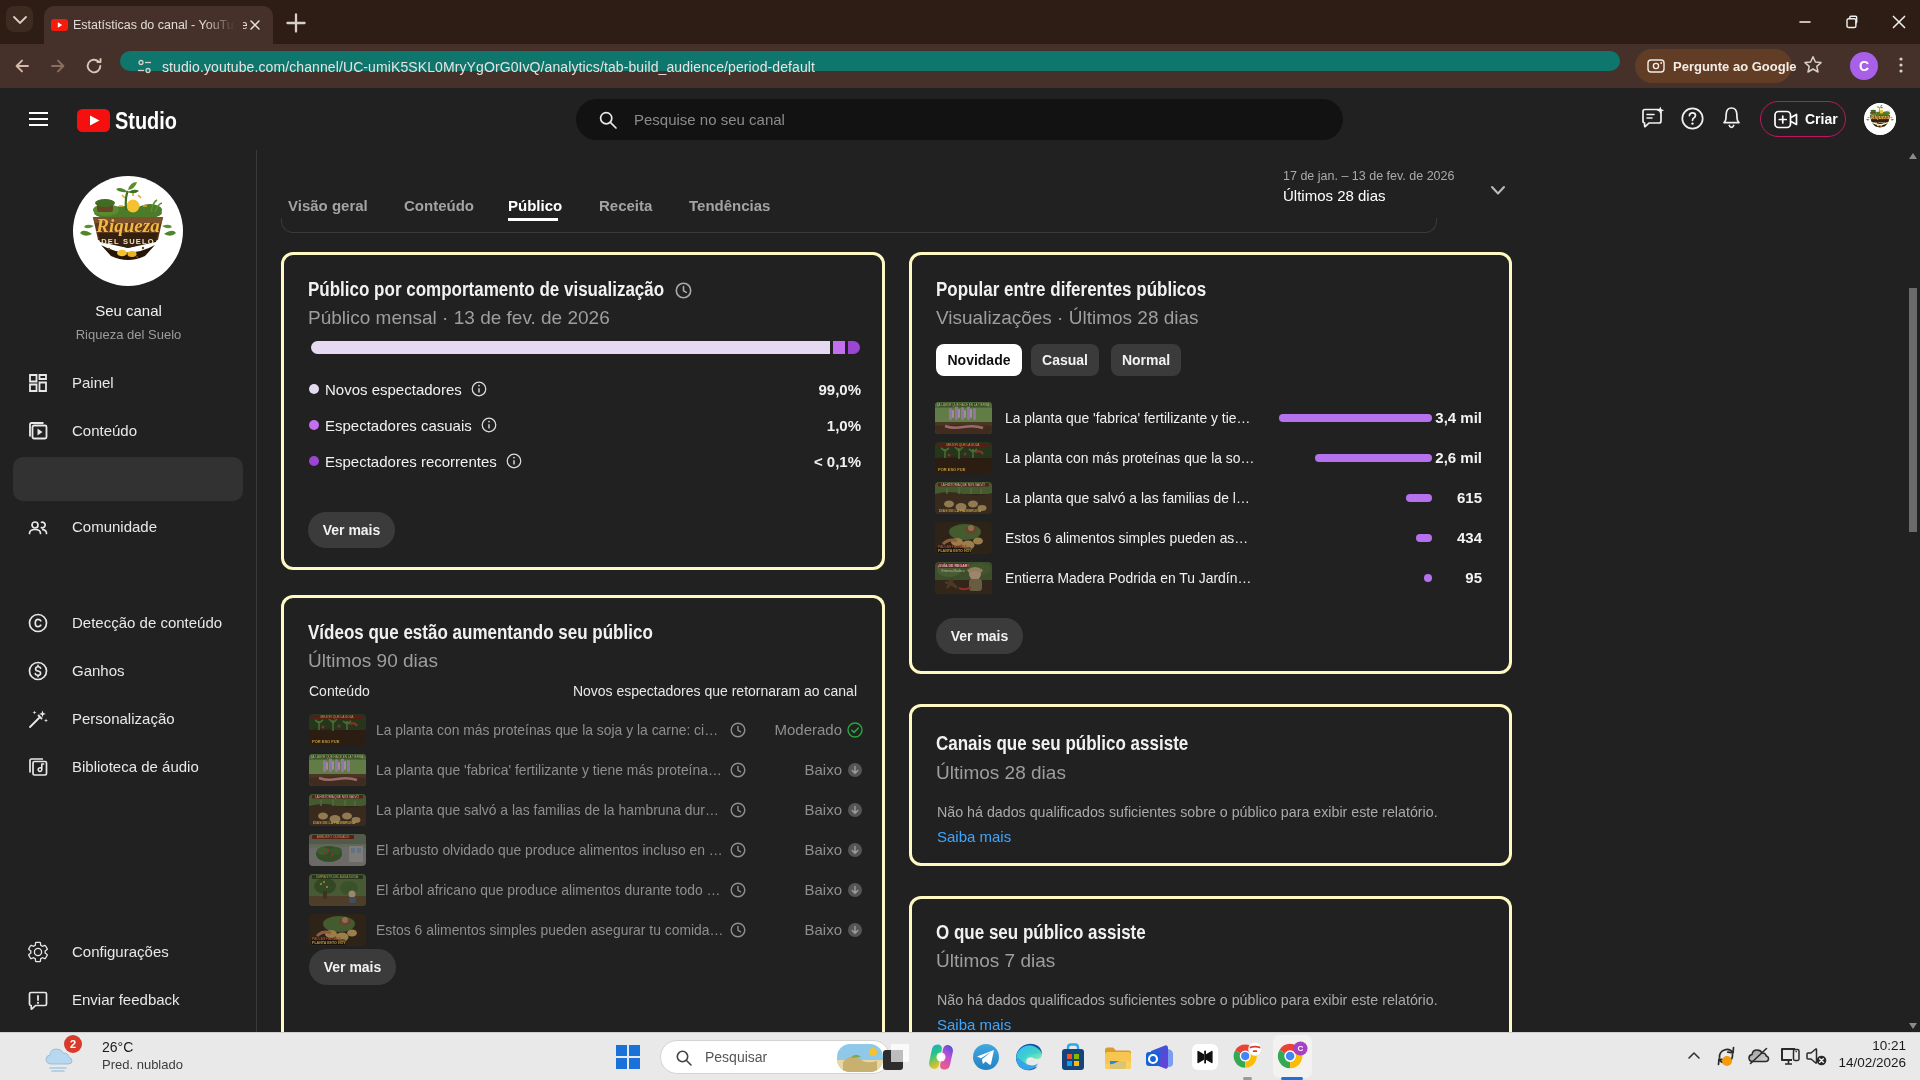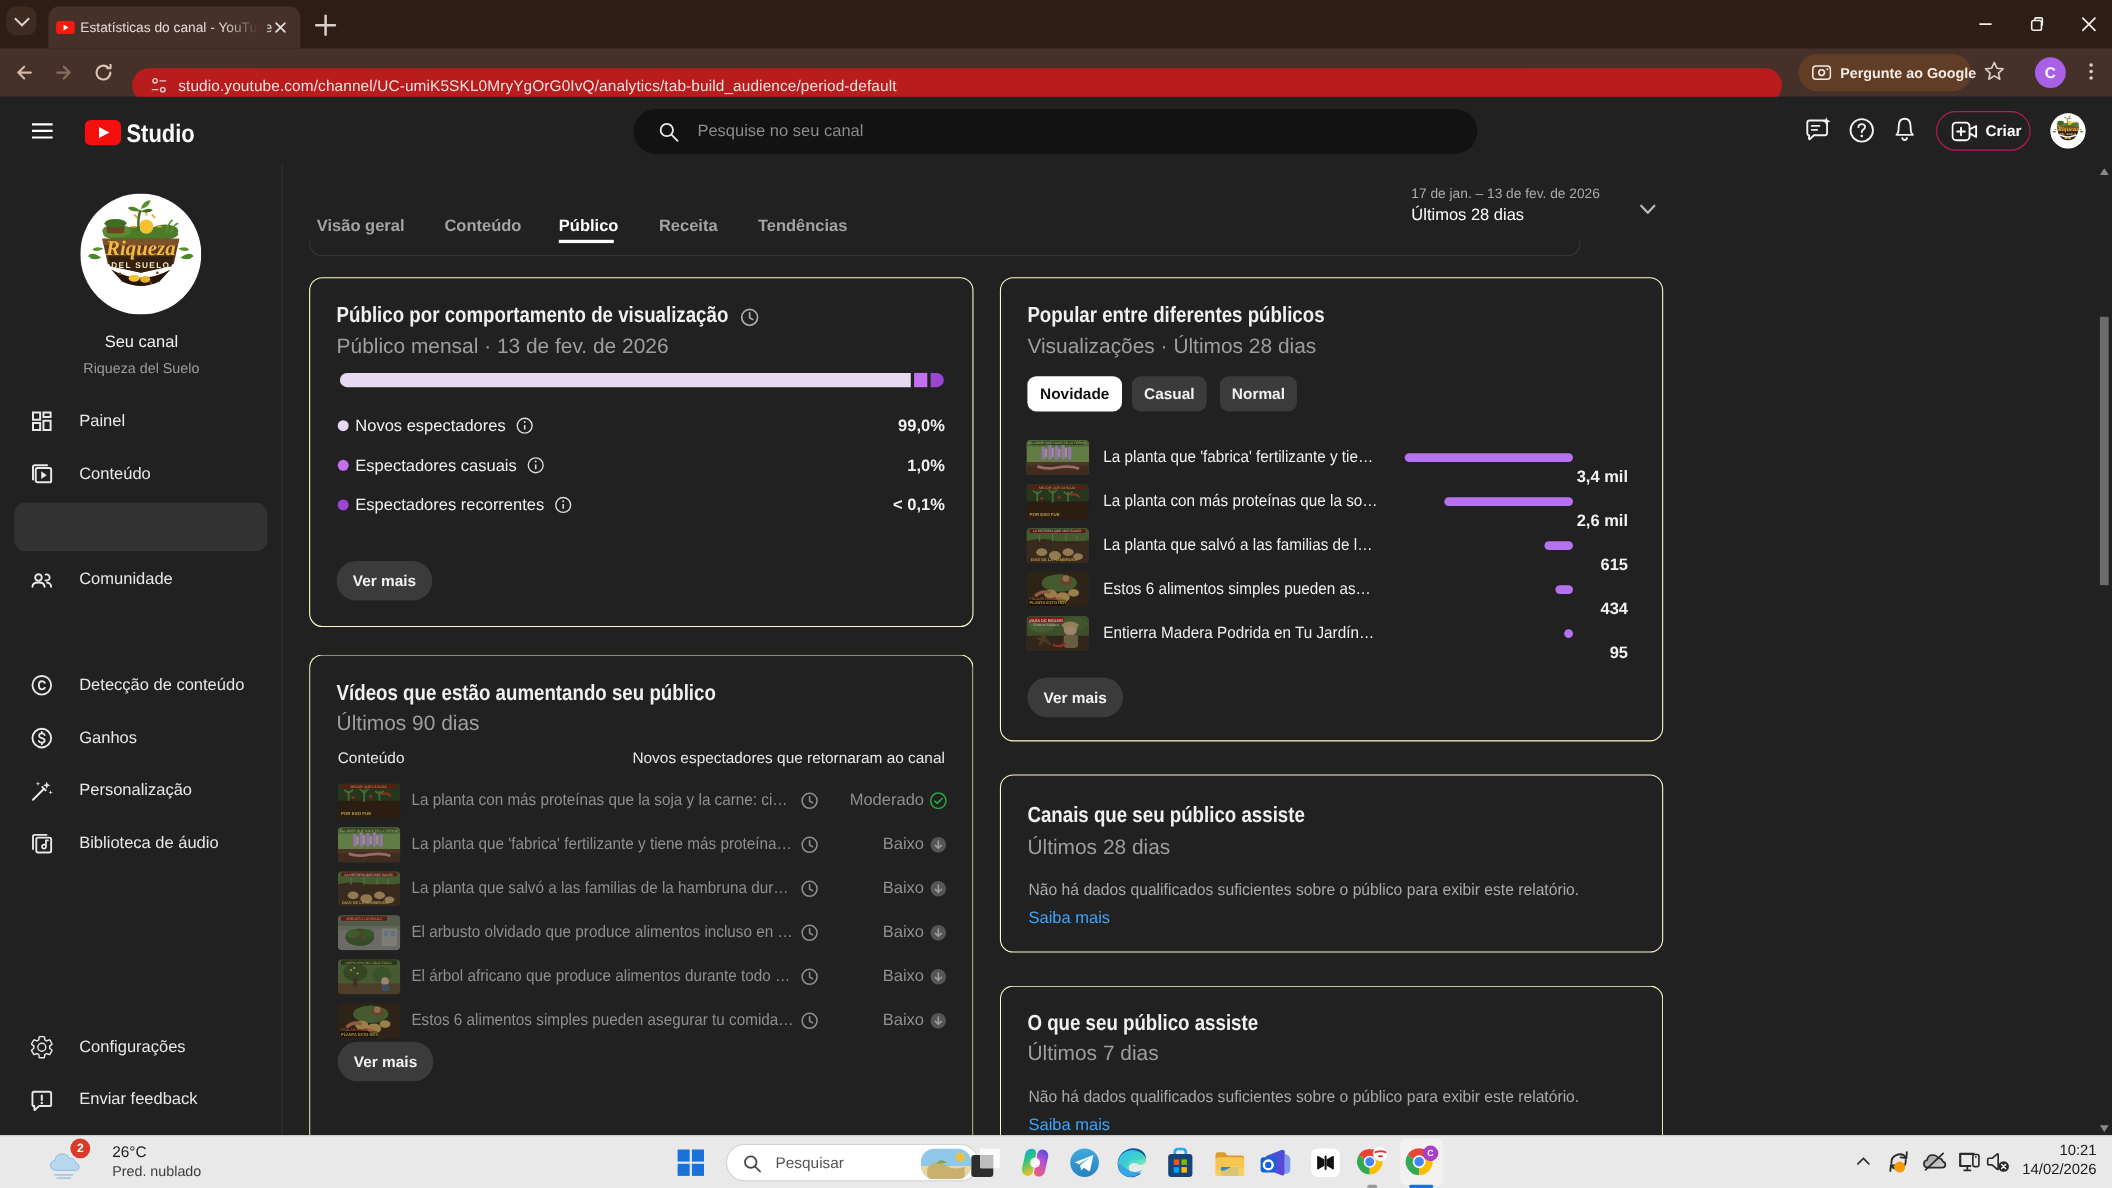--- a/index.html
+++ b/index.html
@@ -9,21 +9,21 @@
   #stage { position:relative; width:1920px; height:1080px; overflow:hidden; }
 
   
   #tabstrip { left:0; top:0; width:1920px; height:44px; background:#2e1d15; }
   #tsbtn { left:6px; top:6px; width:27px; height:26px; border-radius:8px; background:#3d2a21; }
   #tab { left:44px; top:6px; width:229px; height:38px; background:#453129; border-radius:10px 10px 0 0; }
   #tabtitle { left:29px; top:12px; width:174px; height:17px; font-size:12.5px; color:#e3dbd6; white-space:nowrap; overflow:hidden; }
   #tabfade { right:30px; top:10px; width:40px; height:22px; background:linear-gradient(90deg, rgba(69,49,41,0), #453129 80%); }
   #newtab { left:282px; top:12px; width:20px; height:20px; }
   #toolbar { left:0; top:44px; width:1920px; height:44px; background:#453129; }
-  #urlbar { left:120px; top:62px; width:1500px; height:31px; border-radius:16px; background:#b91c1c; }
+  #urlbar { left:120px; top:51px; width:1500px; height:20px; border-radius:16px; background:#0f766e; }
   #urltext { left:42px; top:8px; font-size:14px; color:#e9e2de; letter-spacing:0.1px; }
   #askpill { left:1635px; top:49px; width:157px; height:34px; border-radius:17px; background:#613d26; color:#f3ece6; }
   #askpill span { position:absolute; left:38px; top:10px; font-size:13px; font-weight:bold; white-space:nowrap; }
   .wbtn { top:12px; width:20px; height:20px; }
 
   
   #ytheader { left:0; top:88px; width:1920px; height:62px; background:#212121; }
   #logostudio { left:77px; top:106px; width:120px; height:28px; }
   #searchpill { left:576px; top:99px; width:767px; height:41px; border-radius:21px; background:#121212; }
   #searchph { left:58px; top:12px; font-size:15px; color:#8b8b8b; }
@@ -41,21 +41,21 @@
   #navsel { left:13px; top:457px; width:230px; height:44px; border-radius:10px; background:#323232; }
 
   
   #content { left:257px; top:150px; width:1663px; height:882px; background:#212121; }
   .tab { position:absolute; top:47px; font-size:15px; font-weight:bold; color:#a3a3a3; }
   #tabuline { left:251px; top:68px; width:50px; height:3px; background:#fff; }
   #daterange1 { left:1026px; top:19px; font-size:12.5px; color:#aaa; }
   #daterange2 { left:1026px; top:37px; font-size:15px; color:#fff; }
   #prevcard { left:24px; top:68px; width:1156px; height:15px; border:1px solid #3a3a3a; border-top:none; border-radius:0 0 12px 12px; }
 
-  .card { position:absolute; border:1px solid #fef9c3; border-radius:12px; background:#212121; }
+  .card { position:absolute; border:3px solid #fef9c3; border-radius:12px; background:#212121; }
   #cardA { left:24px; top:102px; width:604px; height:318px; }
   #cardB { left:652px; top:102px; width:603px; height:422px; }
   #cardC { left:24px; top:445px; width:604px; height:437px; border-bottom:none; border-radius:12px 12px 0 0; height:437px; }
   #cardD { left:652px; top:554px; width:603px; height:162px; }
   #cardE { left:652px; top:746px; width:603px; height:136px; border-bottom:none; border-radius:12px 12px 0 0; }
 
   .ctitle { position:absolute; font-size:20px; font-weight:bold; color:#f1f1f1; transform:scaleX(0.85); transform-origin:left center; white-space:nowrap; }
   .csub { position:absolute; font-size:19px; color:#9e9e9e; }
   .vermais { position:absolute; width:87px; height:36px; border-radius:18px; background:#3b3b3b; color:#f1f1f1; font-size:14px; font-weight:bold; text-align:center; line-height:36px; }
 
@@ -63,21 +63,21 @@
   .seg { position:absolute; top:0; height:13px; }
 
   
   .chip { position:absolute; top:89px; height:32px; border-radius:8px; background:#3b3b3b; color:#f1f1f1; font-size:14px; font-weight:bold; line-height:32px; text-align:center; }
 
   
   .vrow { position:absolute; left:23px; width:557px; height:40px; }
   .vthumb { position:absolute; left:0; top:4px; width:57px; height:32px; border-radius:4px; overflow:hidden; filter:brightness(0.75) saturate(0.8); }
   .vtitle { position:absolute; left:70px; top:11px; width:270px; font-size:15px; color:#f1f1f1; white-space:nowrap; overflow:hidden; text-overflow:ellipsis; transform:scaleX(0.926); transform-origin:left center; }
   .vbar { position:absolute; top:16px; height:8px; border-radius:4px; background:#b671ee; }
-  .vval { position:absolute; right:10px; top:11px; font-size:15px; font-weight:bold; color:#f3f3f3; text-align:right;margin-top:18px; }
+  .vval { position:absolute; right:10px; top:11px; font-size:15px; font-weight:bold; color:#f3f3f3; text-align:right; }
 
   .trow { position:absolute; left:25px; width:560px; height:40px; }
   .ttitle { position:absolute; left:67px; top:11px; width:376px; font-size:15px; color:#8f8f8f; white-space:nowrap; overflow:hidden; text-overflow:ellipsis; transform:scaleX(0.926); transform-origin:left center; }
   .trate { position:absolute; right:27px; top:11px; font-size:15px; color:#8f8f8f; text-align:right; }
 
   .nodata { position:absolute; left:25px; font-size:15px; color:#aaa; transform:scaleX(0.95); transform-origin:left center; white-space:nowrap; }
   .saiba { position:absolute; left:25px; font-size:15px; color:#3ea6ff; }
 
   
   #sbthumb { left:1909px; top:288px; width:8px; height:244px; background:#6b6b6b; border-radius:0px; }

